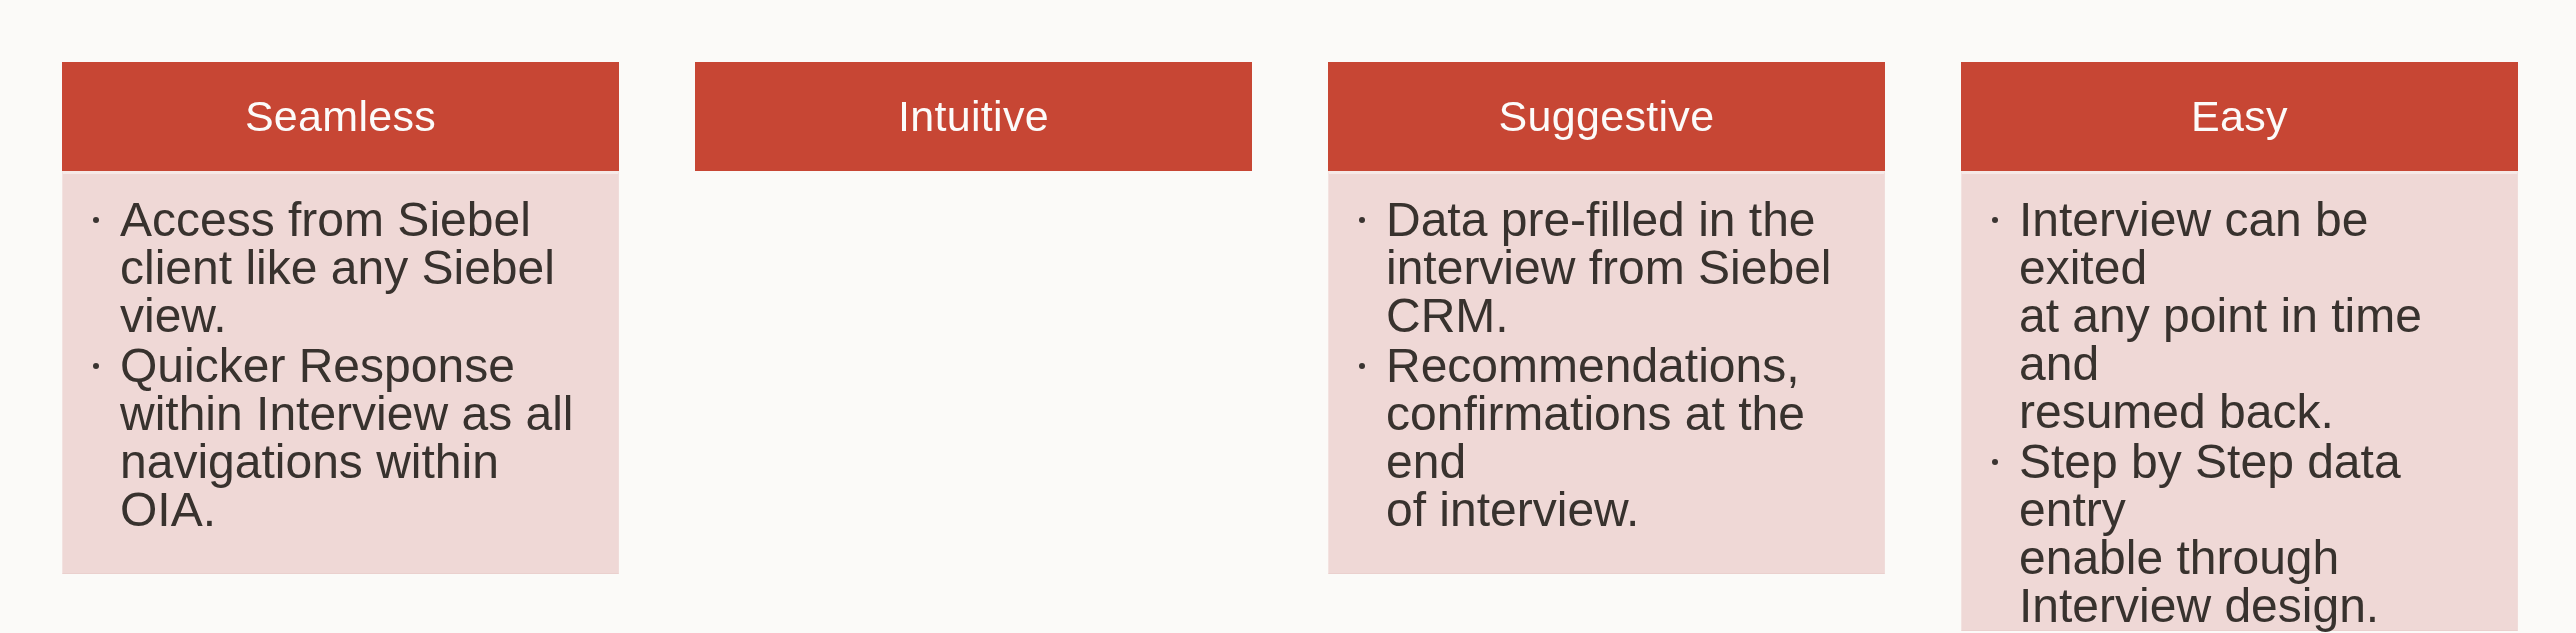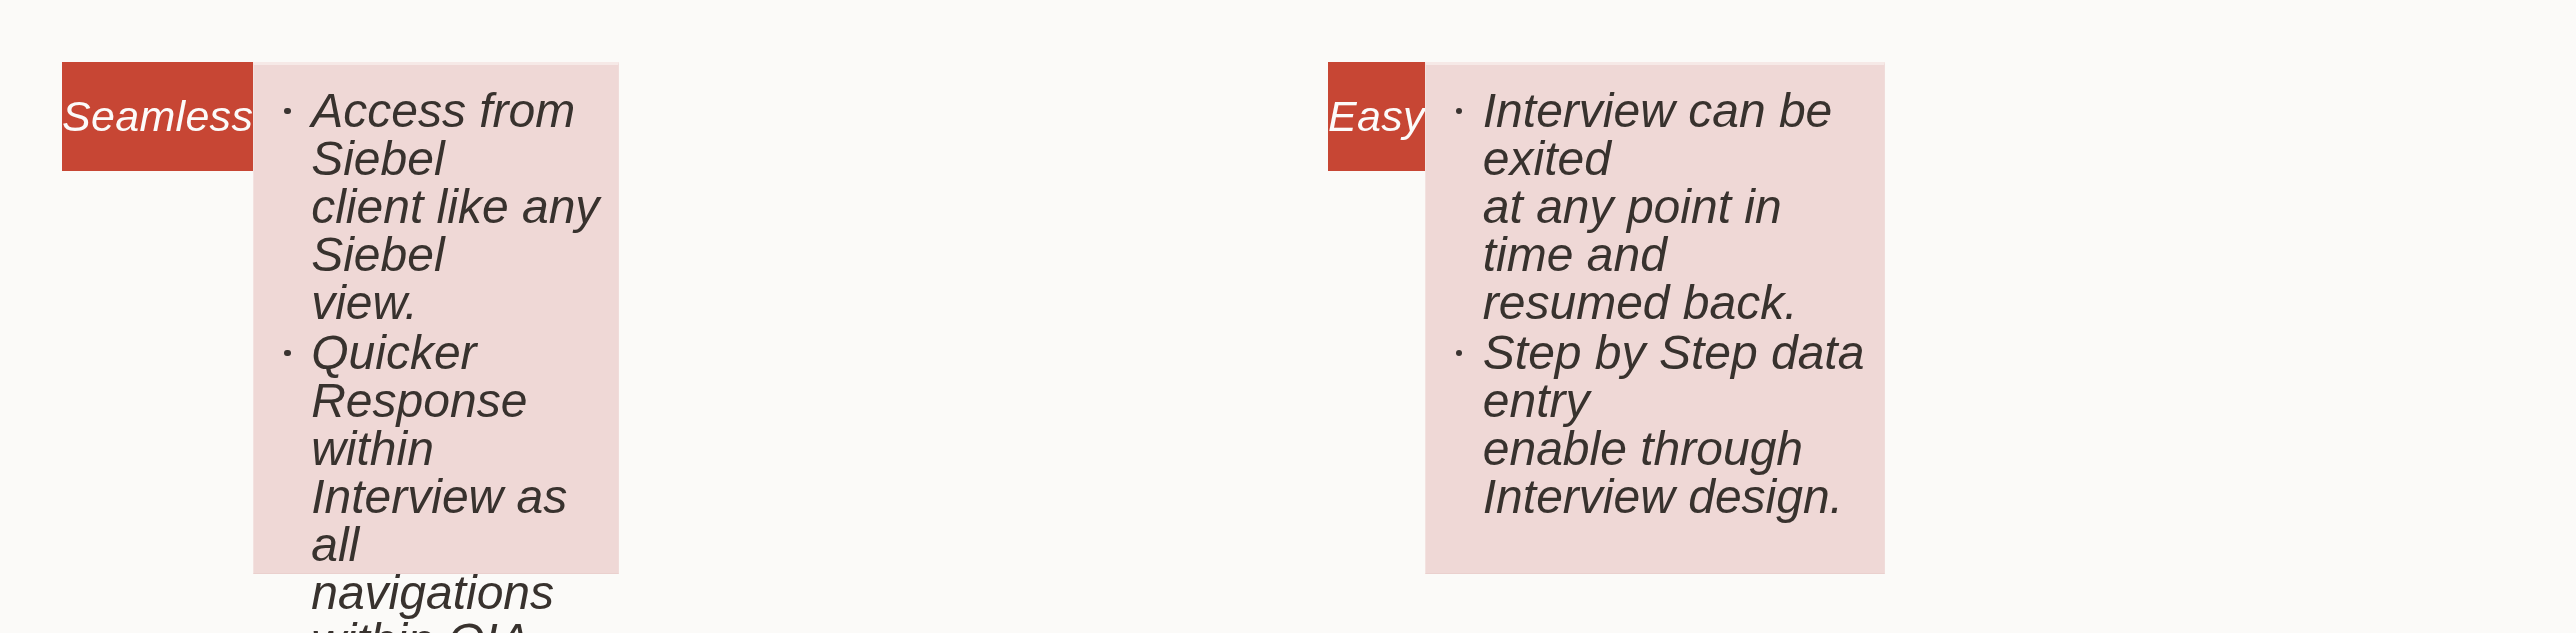--- a/index.html
+++ b/index.html
@@ -18,21 +18,21 @@
     position: absolute;
     left: 62px;
     top: 62px;
     display: flex;
     gap: 76px;
   }
   .card {
     width: 557px;
     height: 512px;
     display: flex;
-    font-style: italic;
+    flex-direction: column;
   }
   .card-header {
     height: 109px;
     flex: none;
     background: #C74634;
     color: #FCFBFA;
     display: flex;
     align-items: center;
     justify-content: center;
     font-size: 43px;
@@ -90,22 +90,44 @@
       <div class="bullet">
         <span class="bullet-marker"></span>
         <span class="bullet-text">Quicker Response
 within Interview as all
 navigations within OIA.</span>
       </div>
     </div>
   </div>
 
   <div class="card">
+    <div class="card-header">
+      <span>Intuitive</span>
+    </div>
   </div>
 
+  <div class="card">
+    <div class="card-header">
+      <span>Suggestive</span>
+    </div>
+    <div class="card-body">
+      <div class="bullet">
+        <span class="bullet-marker"></span>
+        <span class="bullet-text">Data pre-filled in the
+interview from Siebel
+CRM.</span>
+      </div>
+      <div class="bullet">
+        <span class="bullet-marker"></span>
+        <span class="bullet-text">Recommendations,
+confirmations at the end
+of interview.</span>
+      </div>
+    </div>
+  </div>
 
   <div class="card">
     <div class="card-header">
       <span>Easy</span>
     </div>
     <div class="card-body">
       <div class="bullet">
         <span class="bullet-marker"></span>
         <span class="bullet-text">Interview can be exited
 at any point in time and

